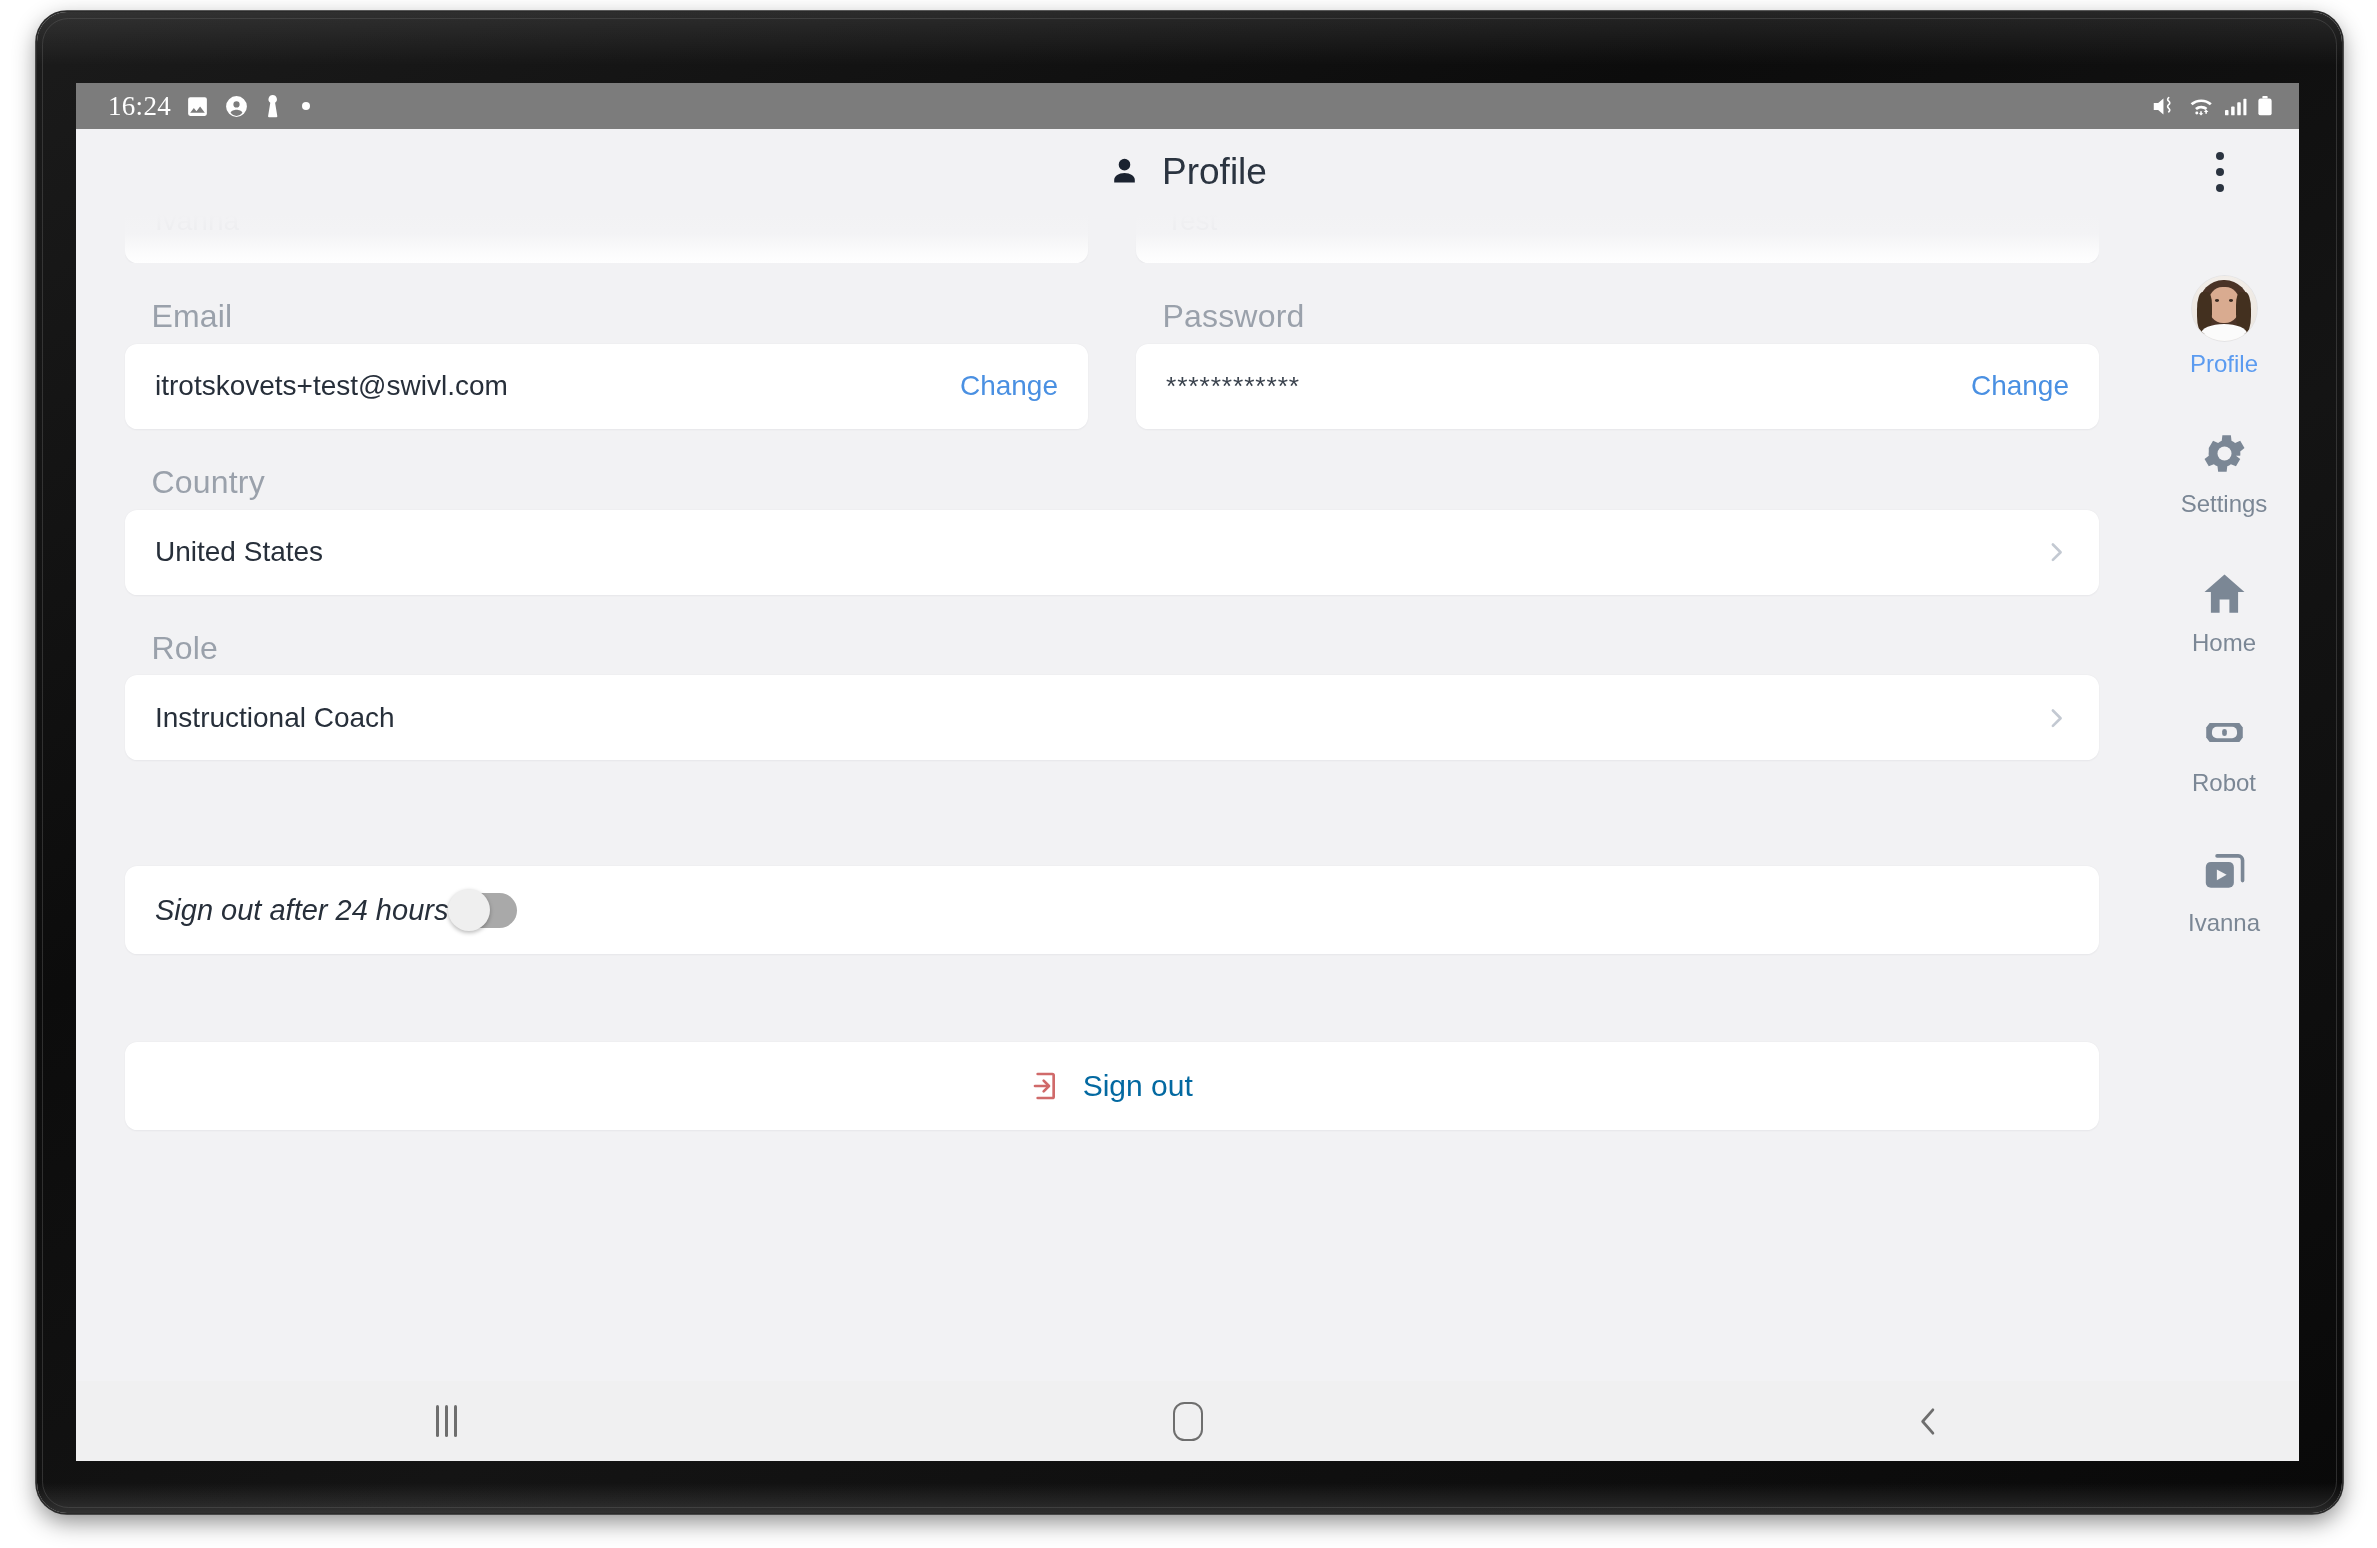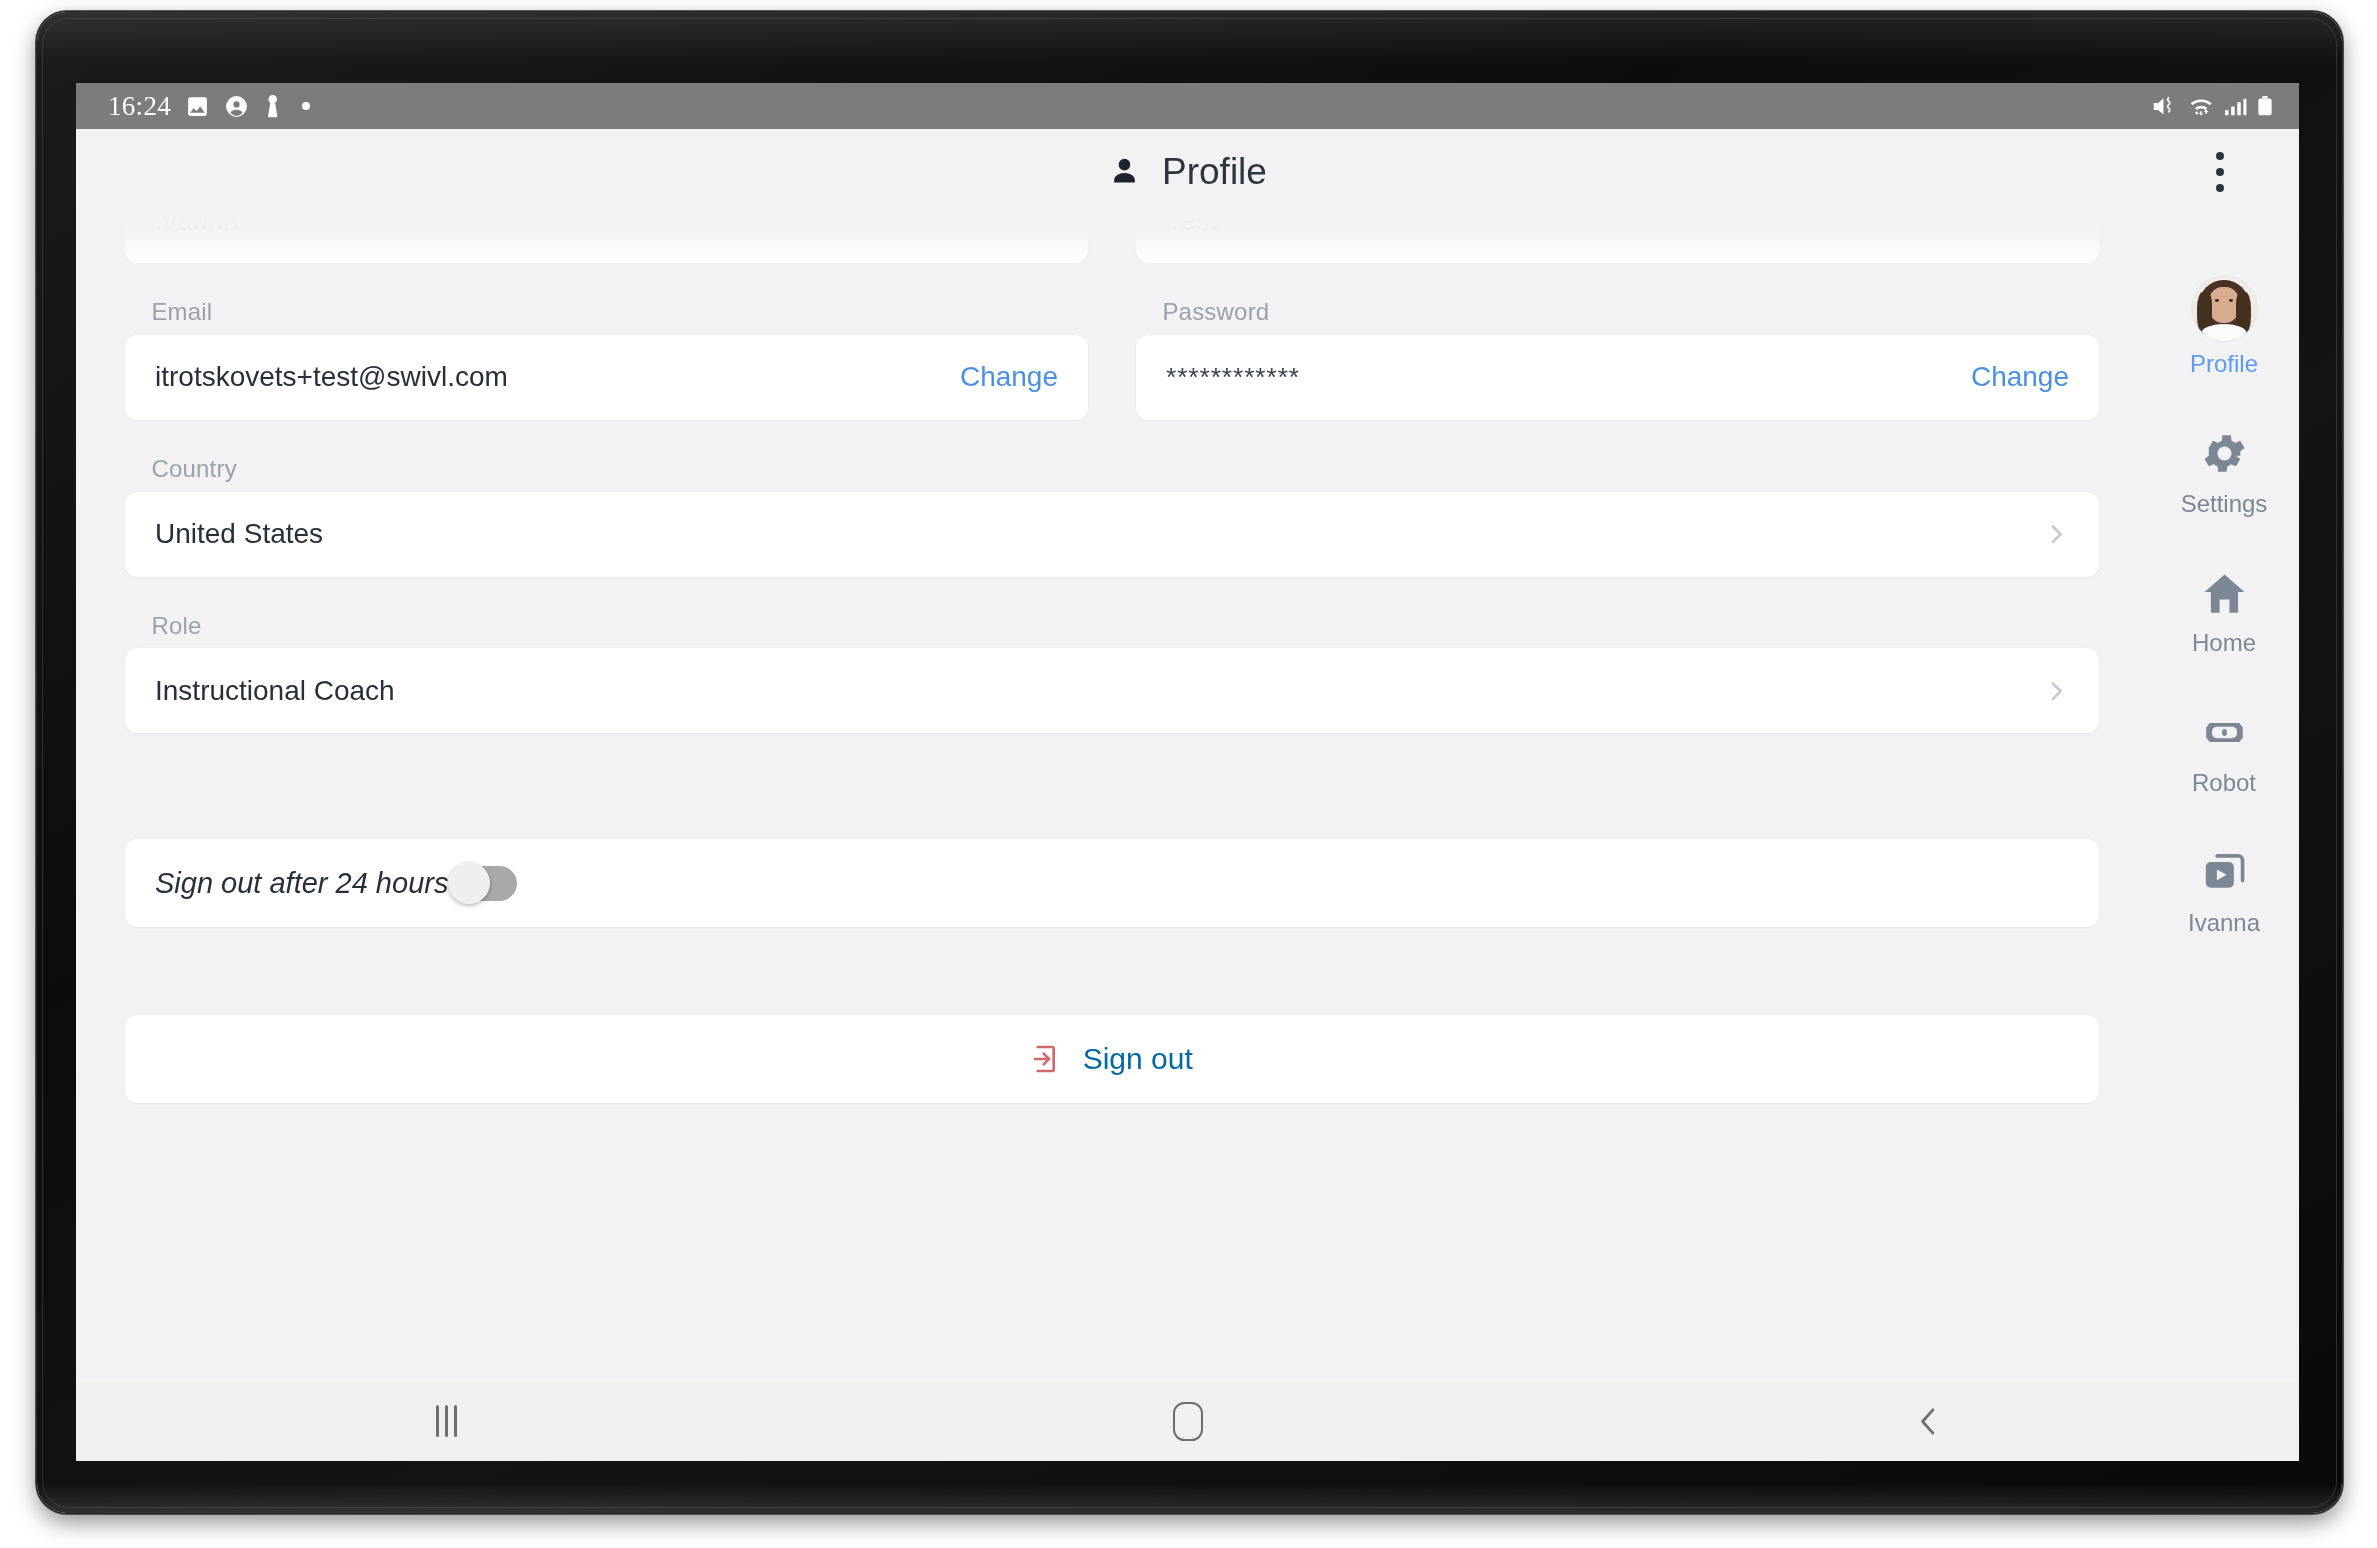--- a/index.html
+++ b/index.html
@@ -85,21 +85,21 @@
     width: 2072px;
     height: 1167px;
     overflow:hidden;
     padding: 0 49px;
   }
 
   .row-2col { display:flex; gap:48px; }
   .field-col { flex:1; min-width:0; }
 
   .field-label {
-    color:#9aa1ab; font-size:24px; padding:0 0 8.8px 26.4px; display:block;
+    color:#9aa1ab; font-size:32px; padding:0 0 8.8px 26.4px; display:block;
     letter-spacing:0.2px;
   }
   .card {
     background:#ffffff;
     border-radius:12.3px;
     height:85px;
     display:flex; align-items:center;
     padding: 0 30px 0 30px;
     box-shadow: 0 0.9px 1.8px rgba(16,24,40,.05);
   }

